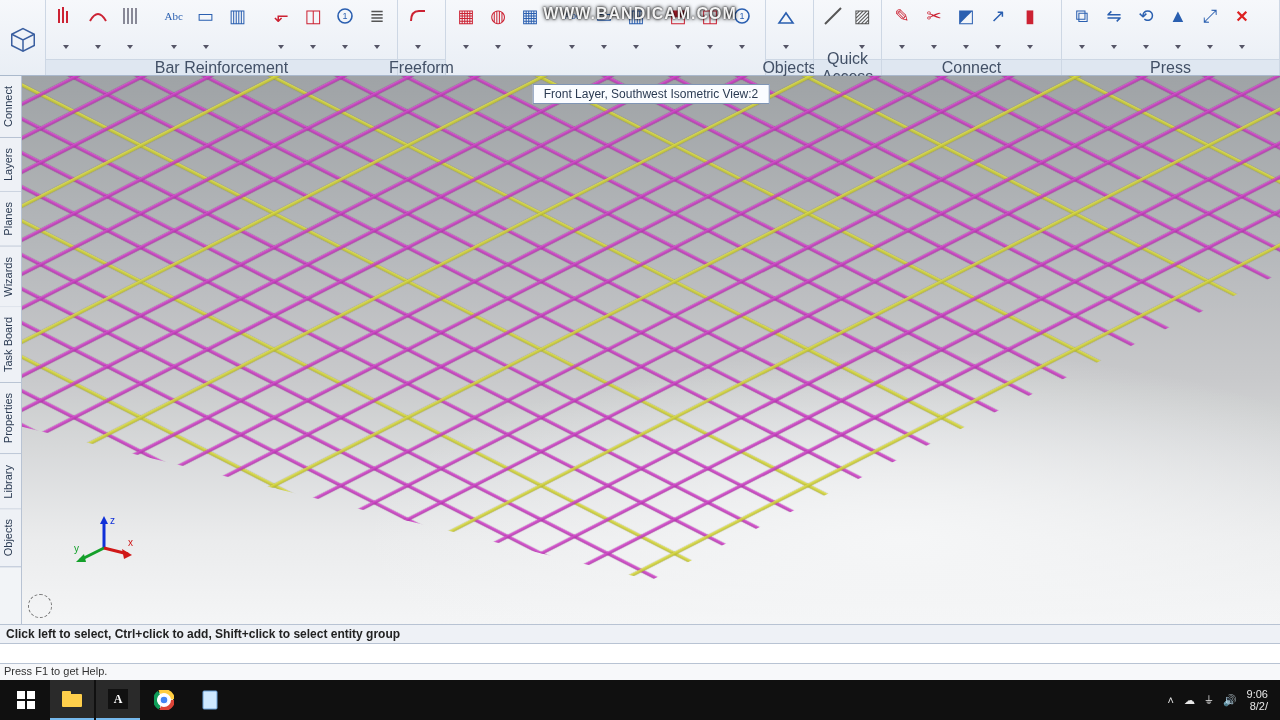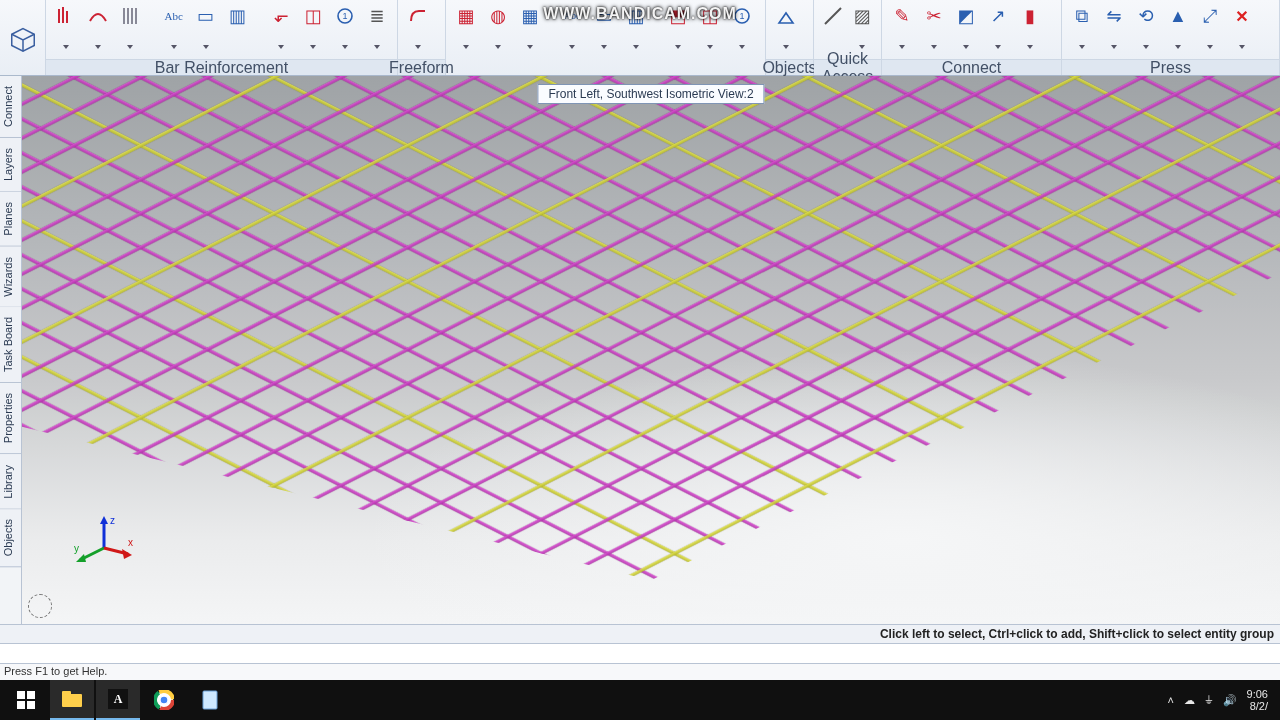--- a/index.html
+++ b/index.html
@@ -36,21 +36,21 @@
 
 .viewlabel { position:absolute; top:8px; left:50%; transform:translateX(-50%); background:#fafcff; border:1px solid #7f95b5; padding:2px 10px; font-size:12px; color:#2a3a52; }
 
 .tooltip { position:absolute; background:#fffef6; border:1px solid #3b4f8a; padding:3px 6px; font-size:11px; color:#24366e; line-height:1.35; box-shadow:1px 1px 2px rgba(0,0,0,.2); }
 
 .triad { position:absolute; left:50px; bottom:60px; width:64px; height:50px; }
 
 .navball { position:absolute; left:6px; bottom:6px; width:24px; height:24px; border:1.5px dashed #777; border-radius:50%; }
 
 
-.hintbar { position:absolute; left:0; right:0; bottom:76px; height:20px; background:#eef1f6; border-top:1px solid #b8c3d3; border-bottom:1px solid #b8c3d3; font-size:12px; font-weight:600; color:#222; padding:2px 6px; display:flex; align-items:center;justify-content:flex-end; }
+.hintbar { position:absolute; left:0; right:0; bottom:76px; height:20px; background:#eef1f6; border-top:1px solid #b8c3d3; border-bottom:1px solid #b8c3d3; font-size:12px; font-weight:600; color:#222; padding:2px 6px; display:flex; align-items:center; }
 .cmdbar { position:absolute; left:0; right:0; bottom:56px; height:20px; background:#fff; border-bottom:1px solid #b8c3d3; }
 .helpbar { position:absolute; left:0; right:0; bottom:40px; height:16px; background:#f7f8fa; font-size:11px; color:#333; padding:1px 4px; }
 .status2 { position:absolute; left:0; right:0; bottom:18px; height:22px; background:#f0f2f6; border-top:1px solid #b8c3d3; display:flex; align-items:center; font-size:11px; color:#222; }
 .status2 .cell { padding:0 8px; border-left:1px solid #cdd7e4; height:100%; display:flex; align-items:center; gap:6px; }
 .status2 .lbl { color:#555; }
 .status2 .val { color:#000; font-weight:500; }
 .status2 .spacer { flex:1; }
 
 
 .taskbar { position:absolute; left:0; right:0; bottom:0; height:40px; background:#101010; display:flex; align-items:center; padding:0 4px; gap:2px; }
@@ -375,21 +375,21 @@
       <div class="rebar yel" style="left: -571px; top: 624px; width: 2400px; transform: rotate(-27deg); transform-origin: 50% 50%;"></div>
       <div class="rebar mag" style="left: -571px; top: 658px; width: 2400px; transform: rotate(-27deg); transform-origin: 50% 50%;"></div>
       <div class="rebar mag" style="left: -571px; top: 692px; width: 2400px; transform: rotate(-27deg); transform-origin: 50% 50%;"></div>
       <div class="rebar mag" style="left: -571px; top: 726px; width: 2400px; transform: rotate(-27deg); transform-origin: 50% 50%;"></div>
       <div class="rebar yel" style="left: -571px; top: 760px; width: 2400px; transform: rotate(-27deg); transform-origin: 50% 50%;"></div>
       <div class="rebar mag" style="left: -571px; top: 794px; width: 2400px; transform: rotate(-27deg); transform-origin: 50% 50%;"></div>
       <div class="rebar mag" style="left: -571px; top: 828px; width: 2400px; transform: rotate(-27deg); transform-origin: 50% 50%;"></div>
       <div class="rebar mag" style="left: -571px; top: 862px; width: 2400px; transform: rotate(-27deg); transform-origin: 50% 50%;"></div>
     </div>
 
-  <div class="viewlabel">Front Left, Southwest Isometric View:2</div>
+  <div class="viewlabel">Front Layer, Southwest Isometric View:2</div>
 
 
   <svg class="triad" viewBox="0 0 64 50">
     <line x1="32" y1="34" x2="32" y2="6" stroke="#1030d8" stroke-width="3"></line>
     <polygon points="32,2 28,10 36,10" fill="#1030d8"></polygon>
     <text x="38" y="10" font-size="10" fill="#1030d8">z</text>
     <line x1="32" y1="34" x2="8" y2="46" stroke="#14a02a" stroke-width="3"></line>
     <polygon points="4,48 12,40 14,48" fill="#14a02a"></polygon>
     <text x="2" y="38" font-size="10" fill="#14a02a">y</text>
     <line x1="32" y1="34" x2="56" y2="40" stroke="#d01818" stroke-width="3"></line>

